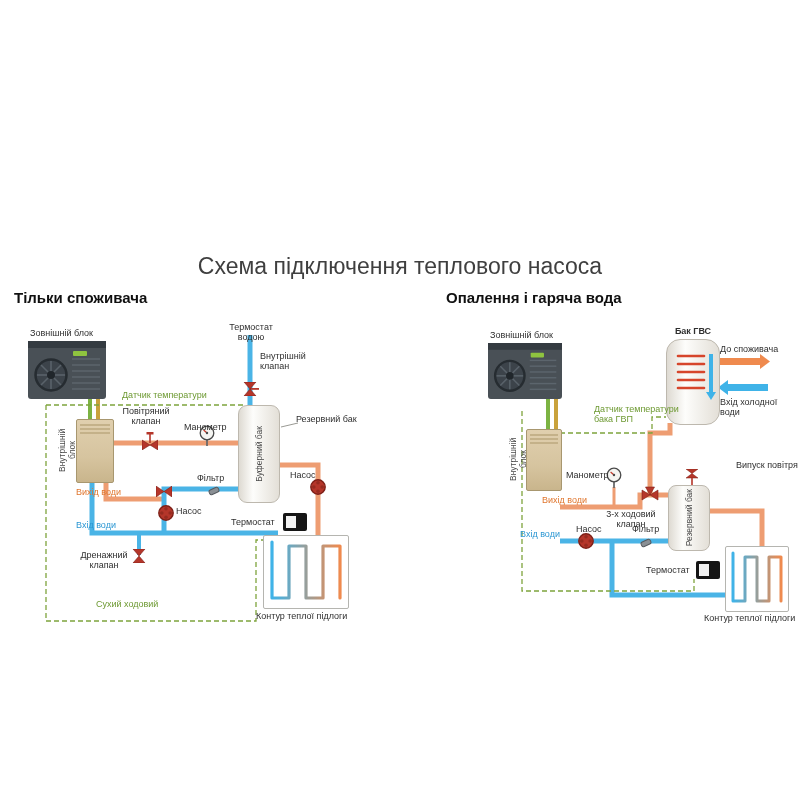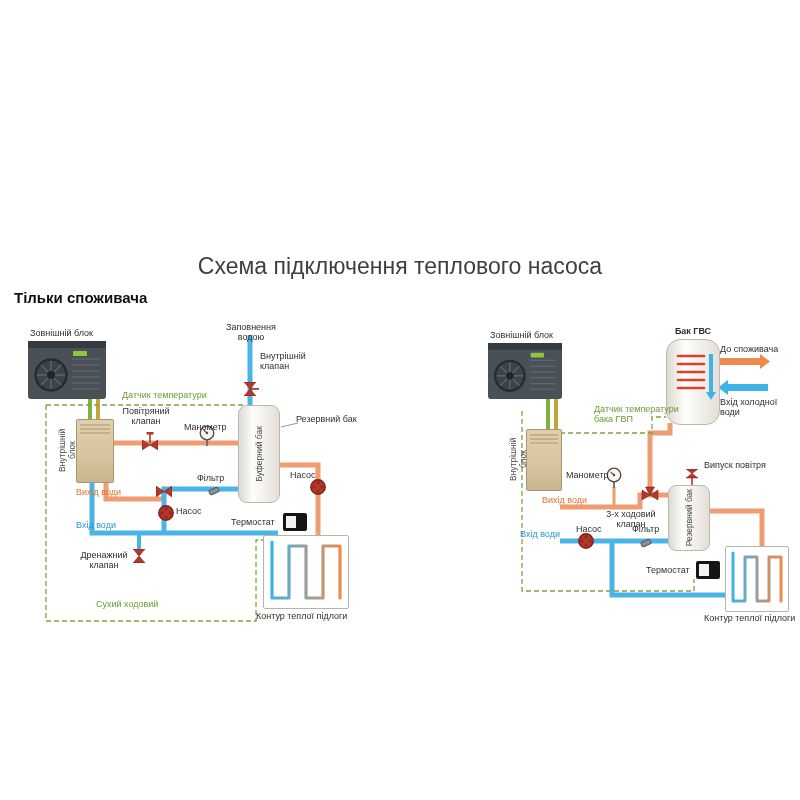--- a/index.html
+++ b/index.html
@@ -91,20 +91,21 @@
       <path d="M760,311 L770,318.5 L760,326 Z" fill="#ef8a4e"></path>
     </g>
     <g>
       <rect x="728" y="341" width="40" height="7" fill="#3fb3e8"></rect>
       <path d="M728,337 L718,344.5 L728,352 Z" fill="#3fb3e8"></path>
     </g>
   </svg>
 
   <div class="title">Схема підключення теплового насоса</div>
   <div class="heading" style="left:14px;top:246px;">Тільки споживача</div>
+  <div class="heading" style="left:446px;top:246px;">Опалення і гаряча вода</div>
 
   <div class="comp" style="left:28px;top:298px;width:78px;height:58px;">
     <svg width="78" height="58" viewBox="0 0 78 58">
       <rect width="78" height="58" rx="3" fill="#495056"></rect>
       <rect x="0" y="0" width="78" height="7" fill="#343b41"></rect>
       <g>
         <circle cx="23" cy="34" r="15.5" fill="#3c434a" stroke="#262c31" stroke-width="2.5"></circle>
         <g stroke="#59626a" stroke-width="1.6">
           <line x1="23" y1="20" x2="23" y2="48"></line>
             <line x1="9" y1="34" x2="37" y2="34"></line>
@@ -194,21 +195,21 @@
     <svg width="14" height="14" viewBox="0 0 14 14">
       <path d="M1,0 H13 L7,7 Z M1,14 H13 L7,7 Z" fill="#b5362a" stroke="#7e2017" stroke-width="0.6"></path>
     </svg>
   </div>
 
   <div class="label" style="left:30px;top:285px;">Зовнішній блок</div>
   <div class="label vlabel" style="left:58px;top:376px;height:62px;width:13px;">Внутрішній блок</div>
   <div class="label green" style="left:122px;top:347px;">Датчик температури</div>
   <div class="label center" style="left:114px;top:363px;width:64px;">Повітряний клапан</div>
   <div class="label" style="left:184px;top:379px;">Манометр</div>
-  <div class="label center" style="left:220px;top:279px;width:62px;">Заповнення водою</div>
+  <div class="label center" style="left:220px;top:279px;width:62px;">Термостат водою</div>
   <div class="label" style="left:260px;top:308px;width:60px;">Внутрішній клапан</div>
   <div class="label" style="left:296px;top:371px;">Резервний бак</div>
   <div class="label" style="left:197px;top:430px;">Фільтр</div>
   <div class="label" style="left:290px;top:427px;">Насос</div>
   <div class="label" style="left:176px;top:463px;">Насос</div>
   <div class="label orange" style="left:76px;top:444px;">Вихід води</div>
   <div class="label blue" style="left:76px;top:477px;">Вхід води</div>
   <div class="label center" style="left:74px;top:507px;width:60px;">Дренажний клапан</div>
   <div class="label" style="left:231px;top:474px;">Термостат</div>
   <div class="label green" style="left:96px;top:556px;">Сухий ходовий</div>
@@ -306,21 +307,21 @@
     </svg>
   </div>
 
   <div class="label" style="left:490px;top:287px;">Зовнішній блок</div>
   <div class="label vlabel" style="left:509px;top:386px;height:60px;width:13px;">Внутрішній блок</div>
   <div class="label bold center" style="left:668px;top:283px;width:50px;">Бак ГВС</div>
   <div class="label" style="left:720px;top:301px;">До споживача</div>
   <div class="label" style="left:720px;top:354px;width:76px;">Вхід холодної води</div>
   <div class="label green" style="left:558px;top:361px;width:88px;padding-left:36px;">Датчик температури бака ГВП</div>
   <div class="label" style="left:566px;top:427px;">Манометр</div>
-  <div class="label" style="left:704px;top:417px;">Випуск повітря</div>
+  <div class="label" style="left:736px;top:417px;">Випуск повітря</div>
   <div class="label orange" style="left:542px;top:452px;">Вихід води</div>
   <div class="label center" style="left:602px;top:466px;width:58px;">3-х ходовий клапан</div>
   <div class="label blue" style="left:520px;top:486px;">Вхід води</div>
   <div class="label" style="left:576px;top:481px;">Насос</div>
   <div class="label" style="left:632px;top:481px;">Фільтр</div>
   <div class="label" style="left:646px;top:522px;">Термостат</div>
   <div class="label" style="left:704px;top:570px;">Контур теплої підлоги</div>
 
 </div>
 

